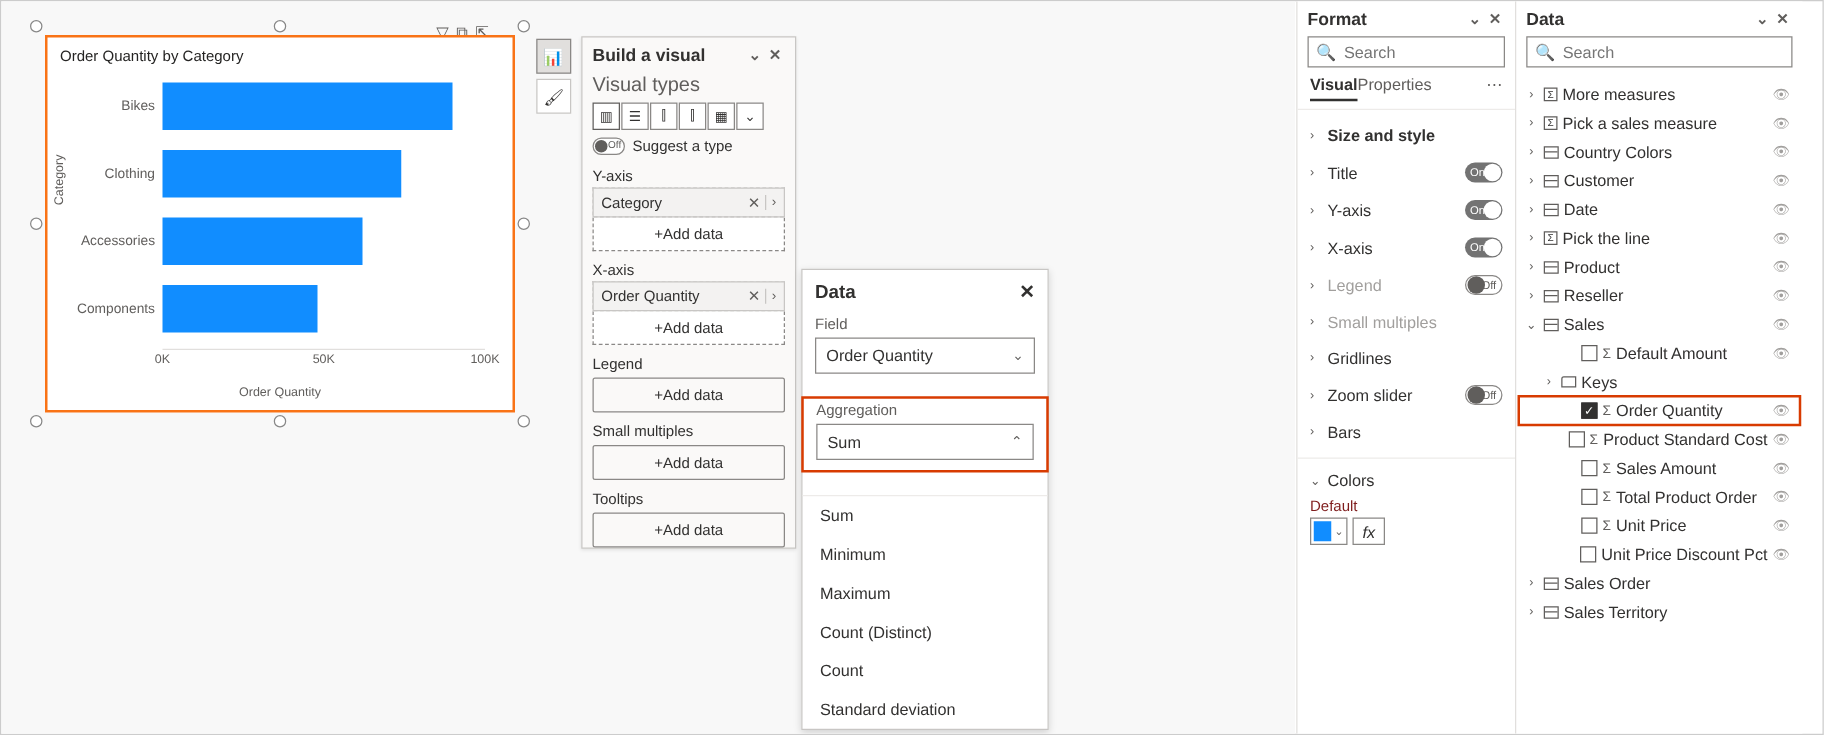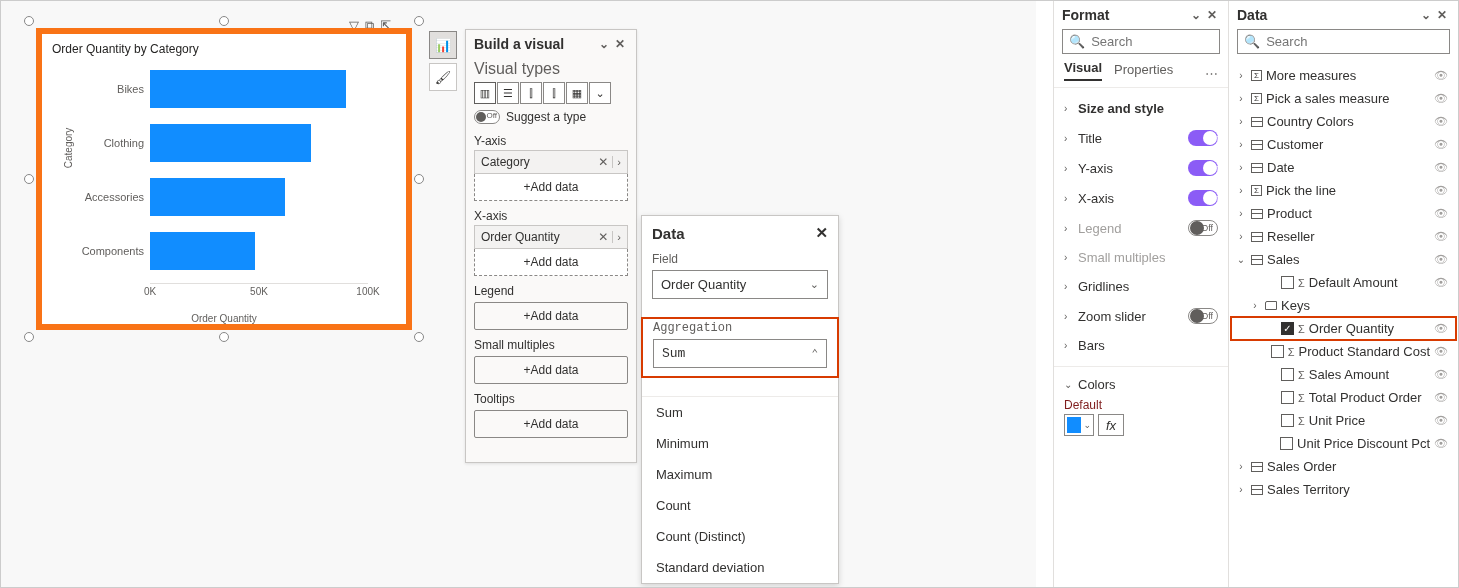--- a/index.html
+++ b/index.html
@@ -1,27 +1,27 @@
 <!DOCTYPE html>
 <html><head>
 <meta charset="utf-8">
 <style>
 * { box-sizing: border-box; margin: 0; padding: 0; }
 body { font-family: "Segoe UI", Arial, sans-serif; font-size: 13px; color: #323130; background: #fff; width: 1459px; height: 588px; overflow: hidden; position: relative; border: 1px solid #ccc; }
 .canvas { position: absolute; left: 0; top: 0; width: 1035px; height: 588px; background: #f8f8f8; }
 
 
 .visual-wrap { position: absolute; left: 28px; top: 20px; width: 390px; height: 316px; }
-.visual { position: absolute; left: 7px; top: 7px; right: 7px; bottom: 7px; border: 6px solid #f97316; background: #fff; }
+.visual { position: absolute; left: 7px; top: 7px; right: 7px; bottom: 7px; border: 2px solid #f97316; background: #fff; }
 .handle { position: absolute; width: 10px; height: 10px; background: #fff; border: 1px solid #888; border-radius: 50%; }
 .h-tl { left: -5px; top: -5px; } .h-tr { right: -5px; top: -5px; } .h-bl { left: -5px; bottom: -5px; } .h-br { right: -5px; bottom: -5px; }
 .h-t { left: 50%; top: -5px; margin-left: -5px; } .h-b { left: 50%; bottom: -5px; margin-left: -5px; }
 .h-l { left: -5px; top: 50%; margin-top: -5px; } .h-r { right: -5px; top: 50%; margin-top: -5px; }
 .chart-title { font-weight: 400; font-size: 12px; padding: 8px 10px 2px; color: #252423; }
-.chart-body { position: relative; height: 250px; margin: 0 28px; }
+.chart-body { position: relative; height: 250px; margin: 0 12px; }
 .yaxis-label { position: absolute; left: -2px; top: 50%; transform: rotate(-90deg) translateX(50%); transform-origin: left center; font-size: 10px; color: #605e5c; }
 .xaxis-label { position: absolute; bottom: -16px; left: 50%; transform: translateX(-50%); font-size: 10px; color: #605e5c; }
 .plot { position: absolute; left: 80px; right: 10px; top: 4px; bottom: 24px; border-bottom: 1px solid #e1dfdd; }
 .bar-row { position: relative; height: 54px; }
 .bar-label { position: absolute; left: -78px; width: 72px; text-align: right; top: 50%; transform: translateY(-50%); font-size: 11px; color: #605e5c; }
 .bar { position: absolute; top: 8px; bottom: 8px; left: 0; background: #118dff; }
 .xtick { position: absolute; bottom: -14px; font-size: 10px; color: #605e5c; transform: translateX(-50%); }
 
 
 .vis-toolbar { position: absolute; left: 320px; top: -3px; display: flex; gap: 6px; color: #605e5c; }
@@ -55,45 +55,45 @@
 .add-data.solo { border: 1px solid #8a8886; border-radius:2px; margin-top:2px; }
 
 
 .data-popup { position: absolute; left: 640px; top: 214px; width: 198px; background: #fff; border: 1px solid #c8c6c4; box-shadow: 0 2px 6px rgba(0,0,0,.15); }
 .data-popup .hdr { display:flex; align-items:center; padding: 8px 10px; font-weight:600; font-size:15px; }
 .data-popup .hdr .sp { flex:1; }
 .dp-label { font-size:12px; color:#605e5c; padding: 2px 10px; }
 .dp-select { margin: 2px 10px 6px; border:1px solid #8a8886; padding:6px 8px; display:flex; align-items:center; cursor:pointer; background:#fff; }
 .dp-select .sp { flex:1; }
 .dp-select .chev { font-size:11px; color:#605e5c; }
-.agg-box { border: 2px solid #d83b01; margin: 18px -1px; padding-bottom:2px;font-family:Liberation Mono, monospace; }
+.agg-box { border: 2px solid #d83b01; margin: 18px -1px; padding-bottom:2px; }
 .dp-list { border-top:1px solid #edebe9; }
 .dp-item { padding: 8px 14px; font-size: 13px; cursor:pointer; }
 
 
-.right-panels { position: absolute; right: 0; top: 0; bottom: 0; display:flex;border-radius:12px; }
+.right-panels { position: absolute; right: 16px; top: 0; bottom: 0; display:flex;border-radius:12px; }
 .rpanel { width: 175px; border-left: 1px solid #e1dfdd; background:#fff; display:flex; flex-direction:column; }
 .rpanel.data { width: 230px; }
 .rpanel-hdr { display:flex; align-items:center; padding: 6px 8px; font-weight:600; font-size: 14px; }
 .rpanel-hdr .sp { flex:1; }
 .rpanel-hdr .ico { cursor:pointer; padding: 0 3px; color:#605e5c; font-size:12px; }
 .search { margin: 0 8px 6px; border:1px solid #8a8886; padding:4px 6px; display:flex; align-items:center; gap:6px; color:#605e5c; }
 .search input { border:none; outline:none; flex:1; font-size:13px; color:#323130; background:transparent; }
-.tabs { display:flex; gap:12px; padding: 0 10px 6px; border-bottom:1px solid #edebe9; align-items:flex-end; }
+.tabs { display:flex; padding: 0 10px 6px; border-bottom:1px solid #edebe9; align-items:flex-start; }
 .tab { padding-bottom:4px; cursor:pointer; font-size:13px; color:#605e5c; }
 .tab.active { color:#323130; border-bottom:2px solid #323130; font-weight:600; }
 .tab-more { color:#605e5c; cursor:pointer; }
 .fmt-list { padding: 6px 4px; overflow:auto; }
 .fmt-row { display:flex; align-items:center; padding: 7px 6px; cursor:pointer; font-size:13px; }
 .fmt-row .chev { width:14px; color:#605e5c; font-size:10px; }
 .fmt-row .nm { flex:1; }
 .fmt-row .nm.bold { font-weight: 600; }
 .fmt-row.disabled { color:#a19f9d; }
 .pill { width:30px; height:16px; border-radius:8px; position:relative; font-size:9px; color:#fff; display:flex; align-items:center; }
-.pill.on { background:#8b5cf6; justify-content:flex-start; padding-left:19px;text-align:center; }
+.pill.on { background:#737373; justify-content:flex-start; padding-left:4px;text-align:center; }
 .pill.on::after { content:""; position:absolute; right:1px; top:1px; width:14px; height:14px; background:#fff; border-radius:50%; }
 .pill.off { background:#fff; border:1px solid #8a8886; color:#605e5c; justify-content:flex-end; padding-right:4px; }
 .pill.off::after { content:""; position:absolute; left:1px; top:0px; width:14px; height:14px; background:#605e5c; border-radius:50%; }
 .colors-sec { border-top:1px solid #edebe9; padding:6px 10px; }
 .color-swatch { width:30px; height:22px; border:1px solid #8a8886; display:inline-flex; align-items:center; padding:2px; margin-right:4px; }
 .color-inner { width:16px; height:16px; background:#118dff; }
 .fx-btn { width:26px; height:22px; border:1px solid #8a8886; display:inline-flex; align-items:center; justify-content:center; font-style:italic; }
 
 
 .tree { padding: 4px 2px; overflow:auto; font-size:13px; }
@@ -218,21 +218,21 @@
     </div>
 
     <div class="field-well">
       <div class="well-label">Legend</div>
       <div class="add-data solo">+Add data</div>
     </div>
     <div class="field-well">
       <div class="well-label">Small multiples</div>
       <div class="add-data solo">+Add data</div>
     </div>
-    <div class="field-well" style="padding-bottom:24px">
+    <div class="field-well" style="padding-bottom:0">
       <div class="well-label">Tooltips</div>
       <div class="add-data solo">+Add data</div>
     </div>
   </div>
 
   <div class="data-popup">
     <div class="hdr">
       <span>Data</span>
       <span class="sp"></span>
       <span style="cursor:pointer">✕</span>
@@ -248,22 +248,22 @@
       <div class="dp-select">
         <span>Sum</span>
           <span class="sp"></span>
           <span class="chev">⌃</span>
       </div>
     </div>
     <div class="dp-list" id="agg-list">
         <div class="dp-item">Sum</div>
         <div class="dp-item">Minimum</div>
         <div class="dp-item">Maximum</div>
+        <div class="dp-item">Count (Distinct)</div>
         <div class="dp-item">Count</div>
-        <div class="dp-item">Count (Distinct)</div>
         <div class="dp-item">Standard deviation</div>
       </div>
   </div>
 
 </div>
 
 <div class="right-panels">
   <div class="rpanel">
     <div class="rpanel-hdr">
       <span>Format</span>

